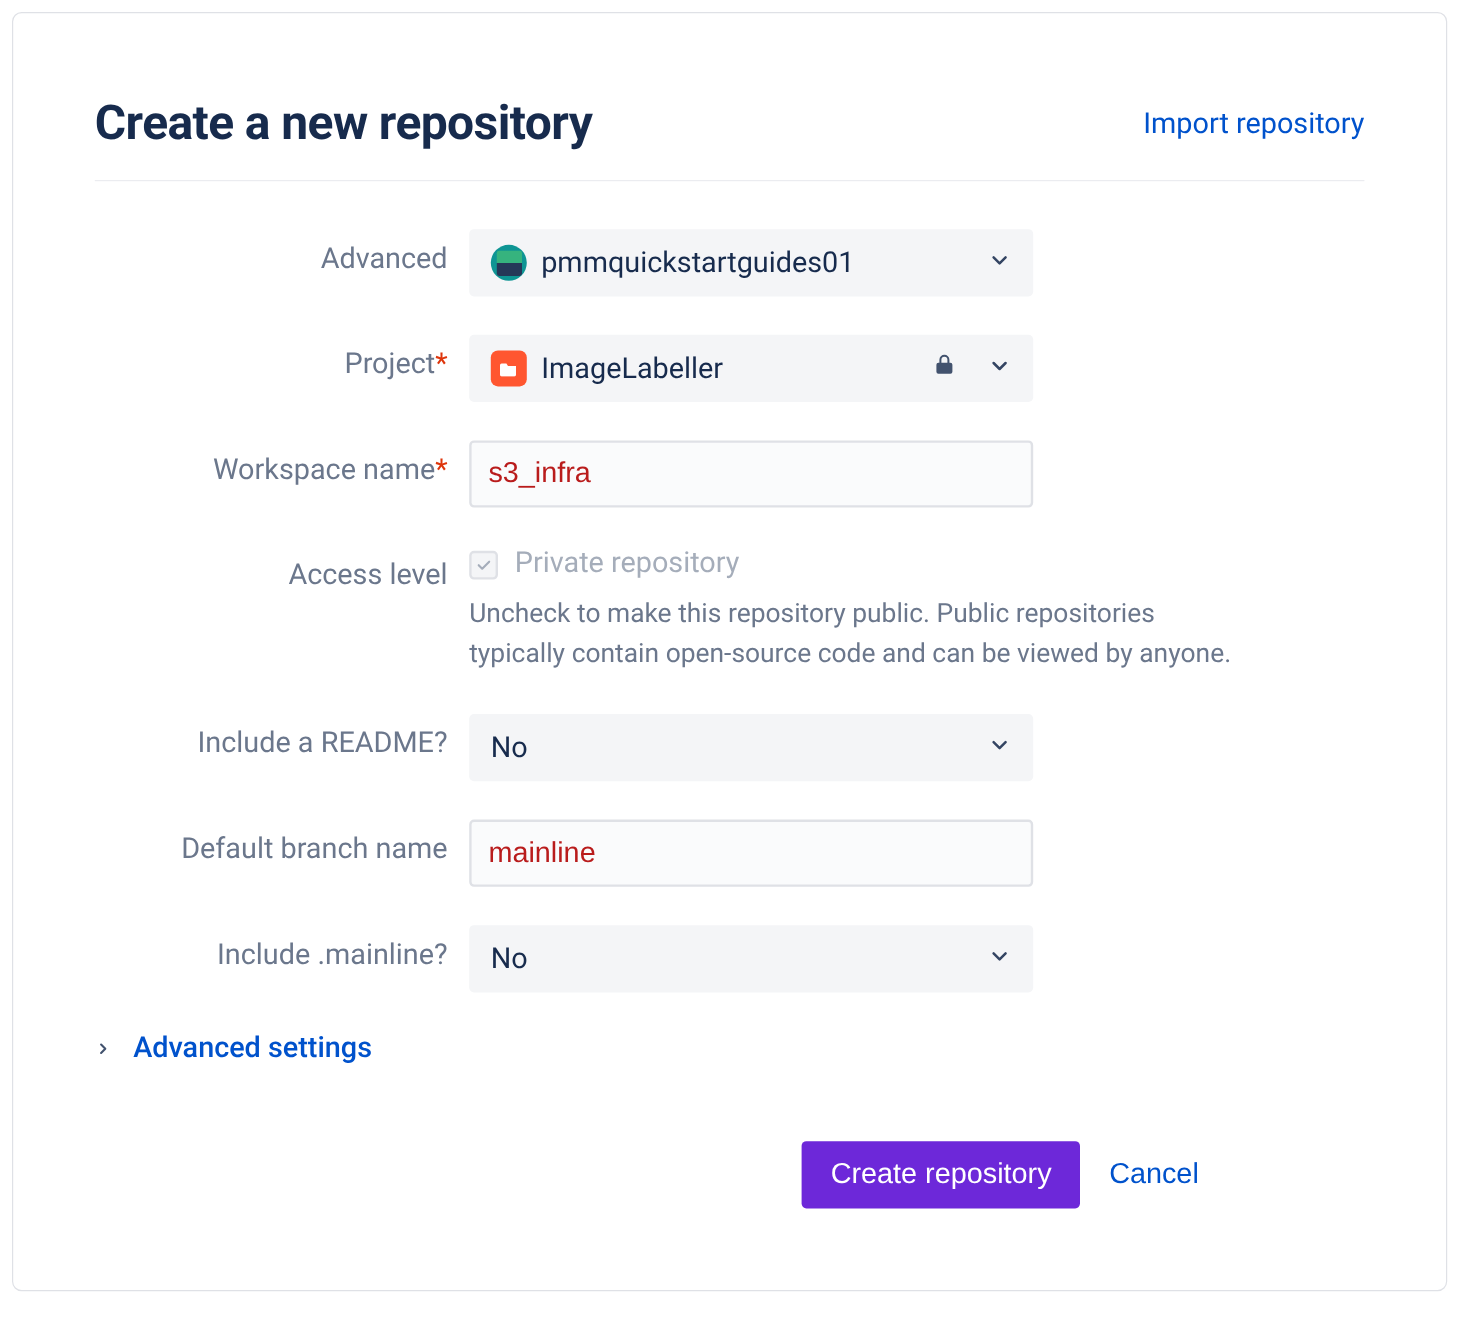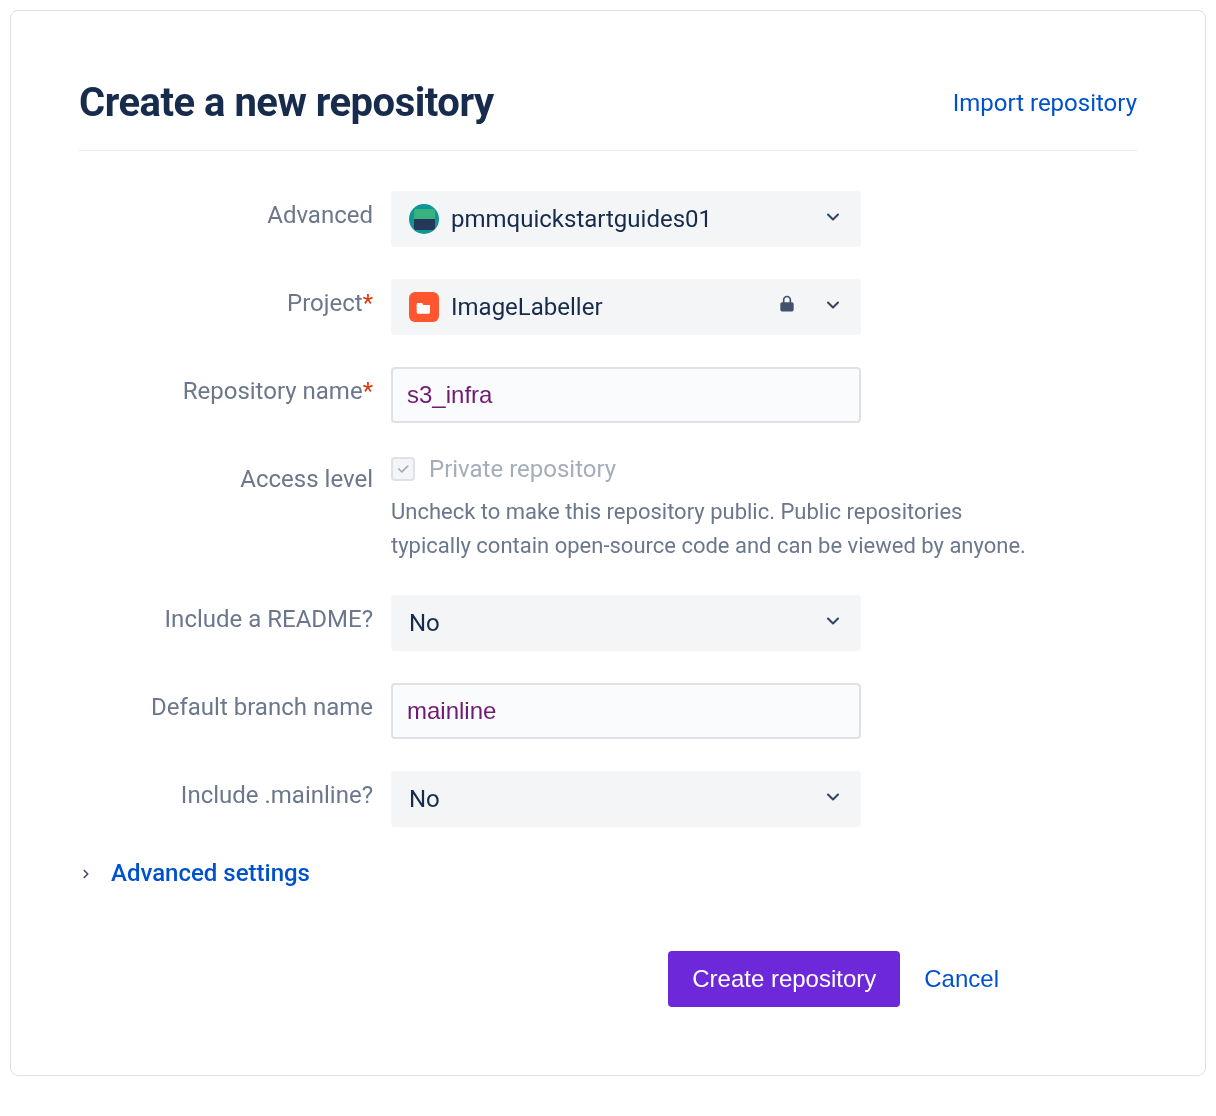--- a/index.html
+++ b/index.html
@@ -80,21 +80,21 @@
       top:50%;
       transform:translateY(-50%);
     }
     .txt-input {
       width:470px;
       height:56px;
       border:2px solid #DFE1E6;
       border-radius:4px;
       background:#FAFBFC;
       font-size:24px;
-      color:#701a75;
+      color:#b91c1c;
       padding:0 14px;
       outline:none;
     }
     .ws-avatar {
       width:30px; height:30px; border-radius:50%;
       background:#0E9594;
       display:inline-flex; align-items:center; justify-content:center;
       margin-right:12px;
       flex-shrink:0;
       overflow:hidden;
@@ -106,21 +106,21 @@
     }
     .proj-avatar {
       width:30px; height:30px; border-radius:6px;
       background:#FF5630;
       display:inline-flex; align-items:center; justify-content:center;
       margin-right:12px;
       flex-shrink:0;
     }
     .chk-row {
       display:flex;
-      align-items:center;
+      align-items:flex-end;
       font-size:24px;
       color:#A5ADBA;
       margin-bottom:12px;
     }
     .chk {
       width:24px; height:24px;
       background:#F4F5F7;
       border:2px solid #DFE1E6;
       border-radius:4px;
       margin-right:14px;
@@ -222,21 +222,21 @@
           <span class="chev">
             <svg width="20" height="20" viewBox="0 0 24 24" fill="none">
                 <path d="M6 9l6 6 6-6" stroke="#344563" stroke-width="2.5" stroke-linecap="round" stroke-linejoin="round"></path>
               </svg>
           </span>
         </div>
       </div>
     </div>
 
     <div class="row">
-      <div class="label-col"><span>Repository name</span><span class="req">*</span></div>
+      <div class="label-col"><span>Workspace name</span><span class="req">*</span></div>
       <div class="ctrl-col">
         <input type="text" class="txt-input" value="s3_infra" style="">
       </div>
     </div>
 
     <div class="row">
       <div class="label-col">Access level</div>
       <div class="ctrl-col">
         <div class="chk-row">
           <span class="chk">

